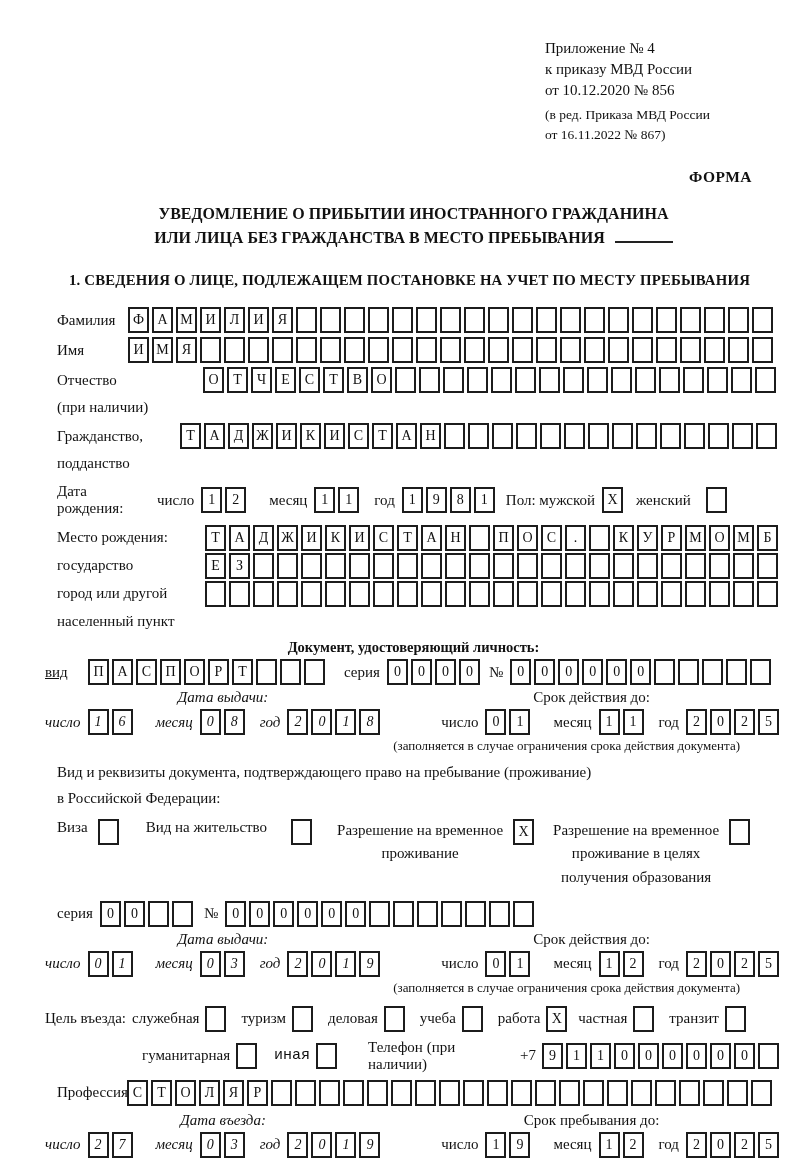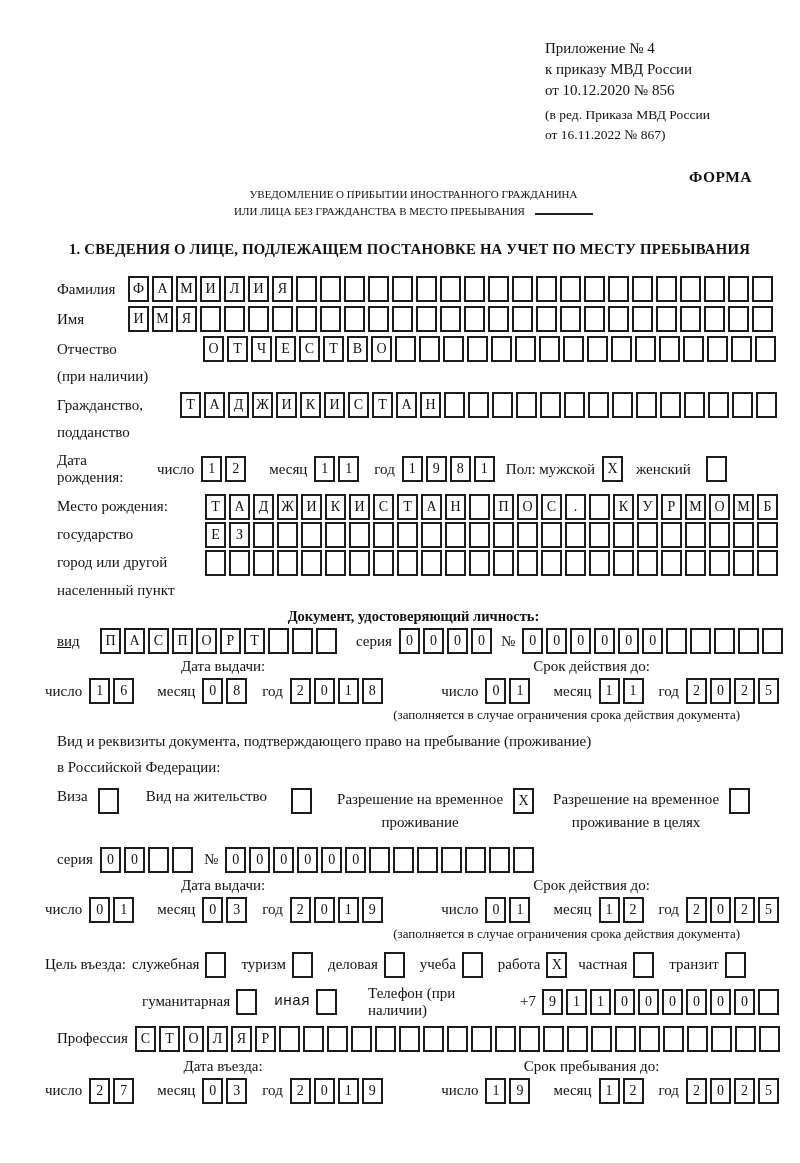--- a/index.html
+++ b/index.html
@@ -9,41 +9,41 @@
     background:#fff;color:#111;
     font-family:"Liberation Serif","DejaVu Serif",serif;
     font-size:15px;
     box-sizing:border-box;
     padding:38px 18px 0 45px;
     overflow:hidden;
   }
   .ref{margin-left:500px;line-height:1.4;font-size:15px;}
   .ref-small{font-size:13.5px;margin-top:4px;line-height:1.45;}
   .forma{font-weight:bold;text-align:right;padding-right:30px;margin-top:24px;font-size:15.5px;letter-spacing:.5px;}
-  .title{font-weight:normal;text-align:center;font-size:11px;line-height:1.5;}
+  .title{font-weight:bold;text-align:center;font-size:16px;margin-top:16px;line-height:1.5;}
   .blank-line{display:inline-block;width:58px;border-bottom:2px solid #222;margin-left:10px;vertical-align:baseline;}
   .sec1{font-weight:bold;font-size:14.8px;text-align:center;margin-top:22px;margin-left:-8px;letter-spacing:.2px;}
 
   .frow{display:flex;align-items:center;margin-top:4px;}
   .frow.top{align-items:flex-start;}
   .lbl{flex:0 0 auto;}
   .lbl2{line-height:27px;}
   .cells{display:flex;flex-wrap:nowrap;}
   .cell,.box{
     box-sizing:border-box;flex:0 0 auto;
     width:21px;height:26px;border:2px solid #1c1c1c;margin-right:3px;
     display:inline-flex;align-items:center;justify-content:center;
     font-size:14px;line-height:1;background:#fff;
   }
   .mt2{margin-top:2px;}
   .w71{width:71px;} .w146{width:146px;} .w123{width:123px;} .w148{width:148px;}
   .w43{width:43px;} .w66{width:66px;}
   .daterow{display:flex;margin-top:4px;}
   .datecol{display:flex;flex-direction:column;}
-  .datecol.c1{width:400px;}
+  .datecol.c1{width:400px;font-style:italic;}
   .datecol.c2{flex:1;}
   .caption{text-align:center;margin-bottom:3px;}
   .dateline{display:flex;align-items:center;}
   .dlbl{margin-right:7px;}
   .dlbl.m{margin-left:20px;}
   .note{font-size:13px;text-align:right;padding-right:42px;margin-top:3px;}
   .plain{margin-top:10px;line-height:1.7;}
 
   .cbrow{display:flex;align-items:flex-start;margin-top:8px;}
   .cbitem{display:flex;align-items:flex-start;}
@@ -325,21 +325,21 @@
           <span class="cell"></span>
           <span class="cell"></span>
           <span class="cell"></span>
         </div>
     </div>
   </div>
 
   <div style="text-align:center;font-weight:bold;font-size:14.5px;margin-top:4px;">Документ, удостоверяющий личность:</div>
 
   <div class="frow" style="margin-top:3px;">
-    <div class="lbl w43" style="margin-left:12px;text-decoration:underline;">вид</div>
+    <div class="lbl w43" style="margin-left:0;text-decoration:underline;">вид</div>
     <div class="cells">
         <span class="cell">П</span>
         <span class="cell">А</span>
         <span class="cell">С</span>
         <span class="cell">П</span>
         <span class="cell">О</span>
         <span class="cell">Р</span>
         <span class="cell">Т</span>
         <span class="cell"></span>
         <span class="cell"></span>
@@ -440,20 +440,21 @@
         <div>проживание</div>
       </div>
       <span class="cells">
           <span class="cell">X</span>
         </span>
     </div>
     <div class="cbitem" style="margin-left:16px;">
       <div class="multiline">
         <div>Разрешение на временное</div>
         <div>проживание в целях</div>
+        <div>получения образования</div>
       </div>
       <span class="cells">
           <span class="cell"></span>
         </span>
     </div>
   </div>
 
   <div class="frow" style="margin-top:12px;">
     <span class="dlbl" style="margin-left:12px;">серия</span>
     <div class="cells">
@@ -579,21 +580,21 @@
         <span class="cell">0</span>
         <span class="cell">0</span>
         <span class="cell">0</span>
         <span class="cell">0</span>
         <span class="cell">0</span>
         <span class="cell"></span>
       </span>
   </div>
 
   <div class="frow" style="margin-top:7px;">
-    <div class="lbl w66" style="margin-left:12px;margin-right:12px;">Профессия</div>
+    <div class="lbl w66" style="margin-left:12px;margin-right:4px;">Профессия</div>
     <div class="cells">
         <span class="cell">С</span>
         <span class="cell">Т</span>
         <span class="cell">О</span>
         <span class="cell">Л</span>
         <span class="cell">Я</span>
         <span class="cell">Р</span>
         <span class="cell"></span>
         <span class="cell"></span>
         <span class="cell"></span>

